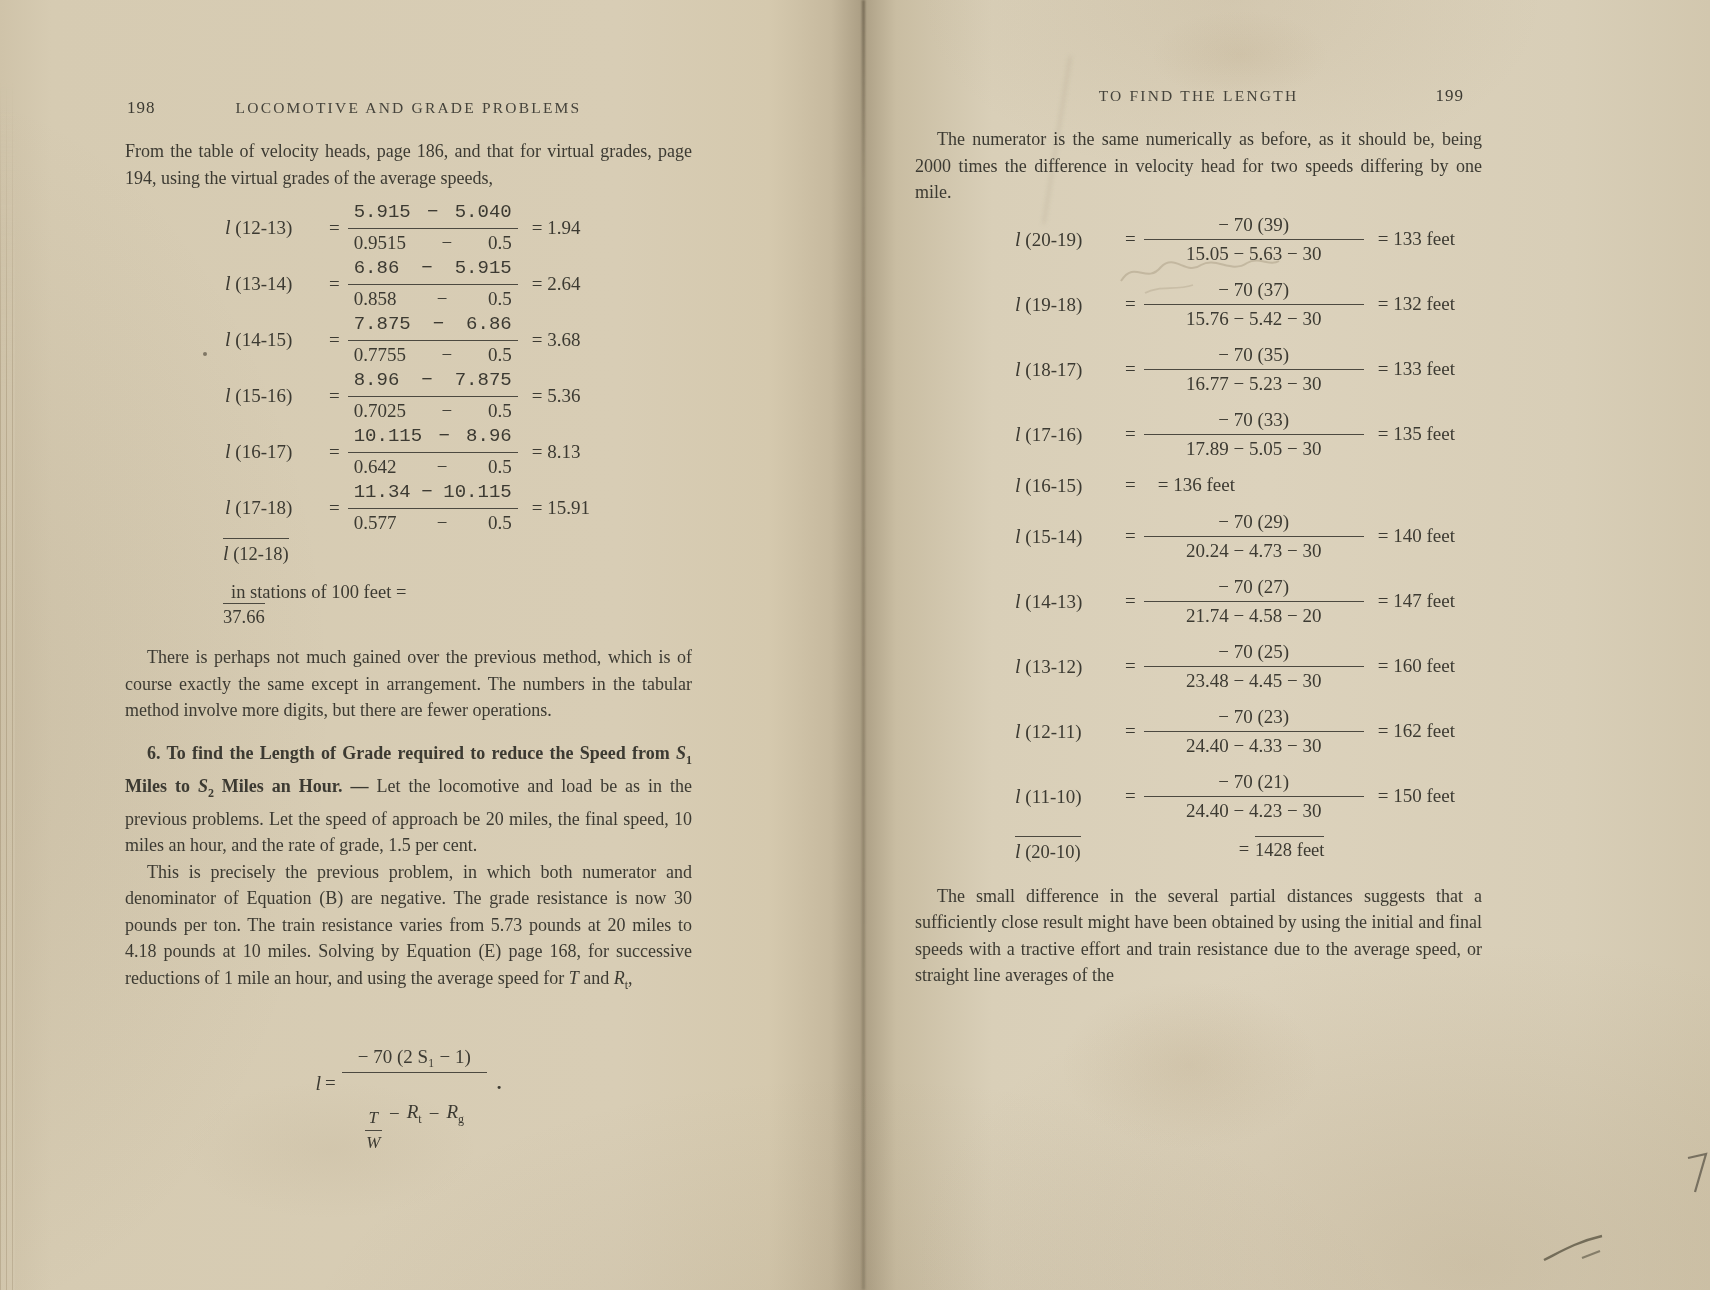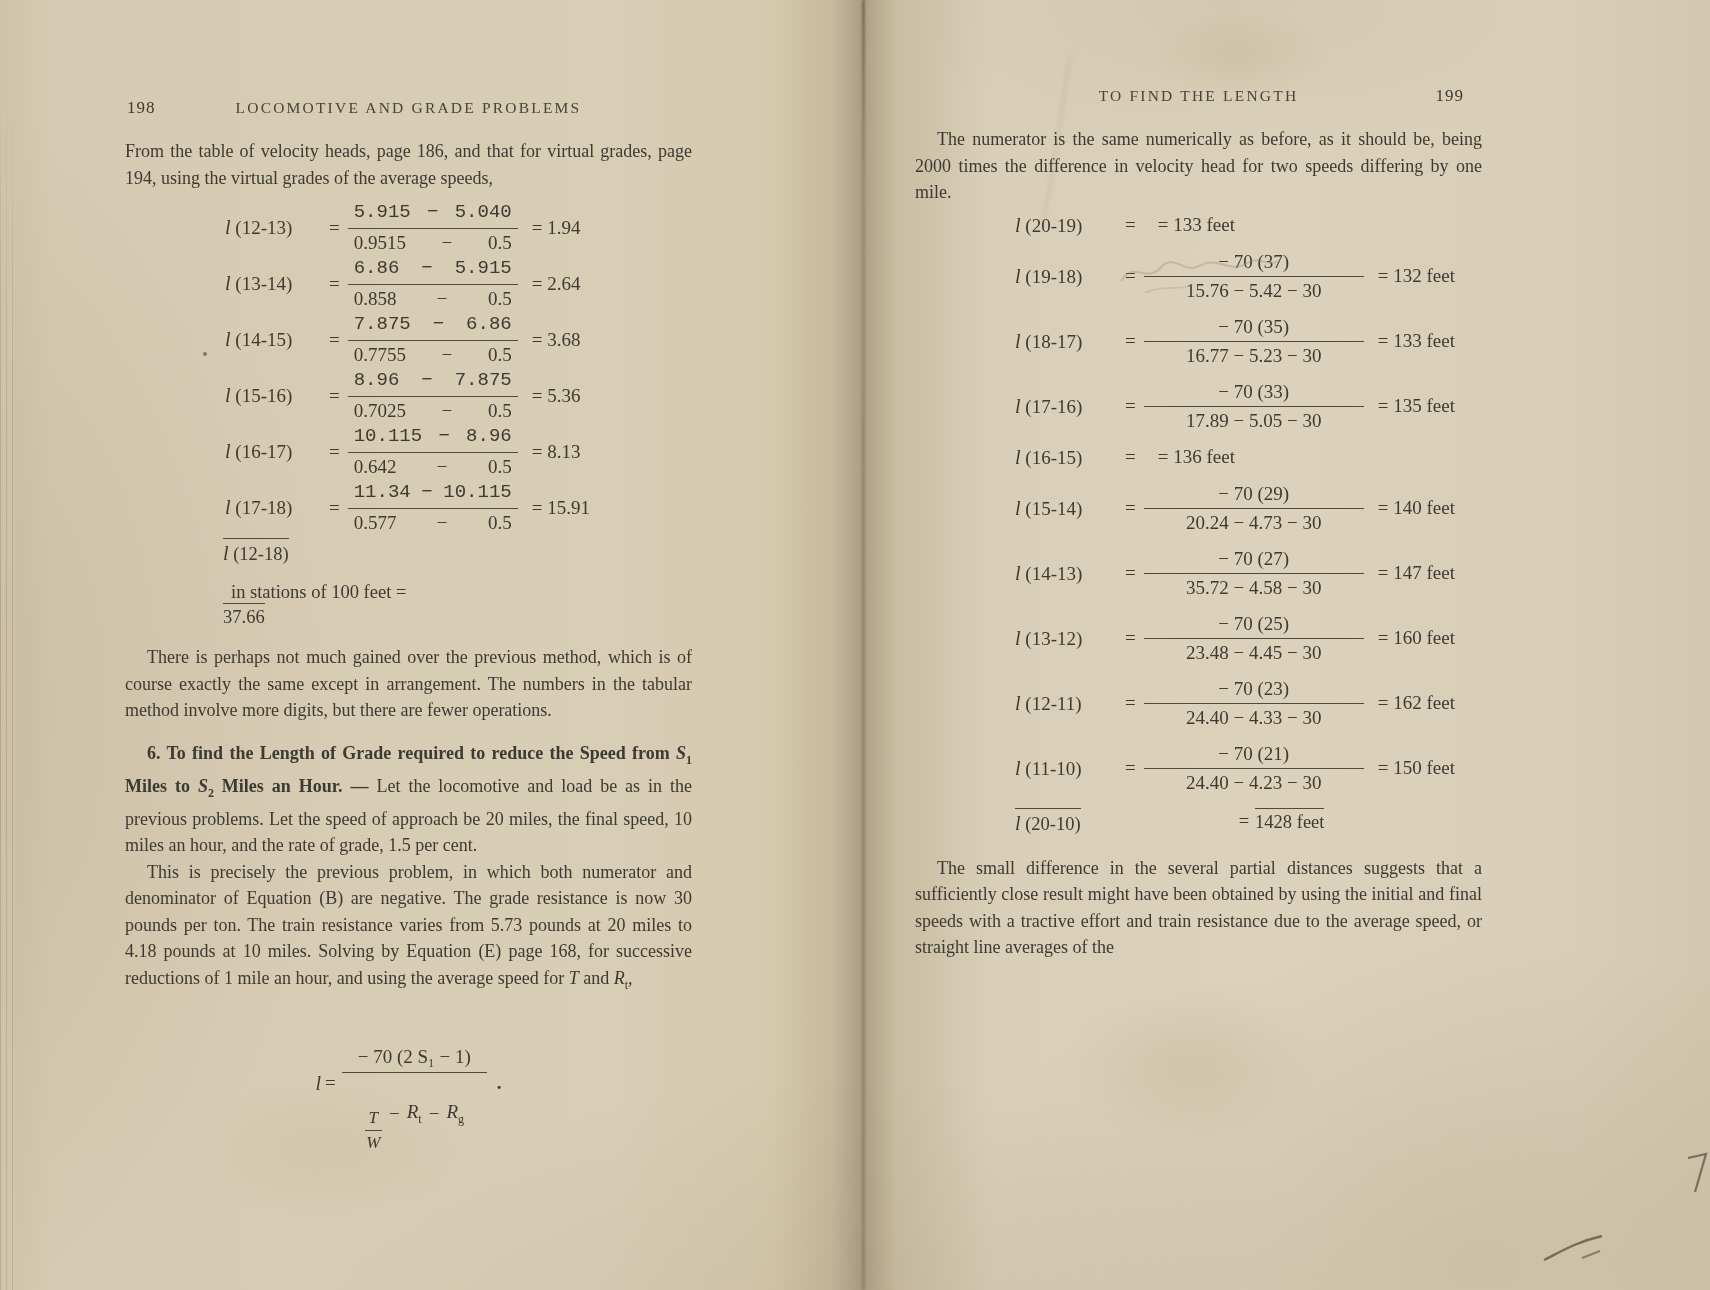--- a/index.html
+++ b/index.html
@@ -252,20 +252,24 @@
       <span class="runhead">TO FIND THE LENGTH</span>
       <span class="pagenum pn-right">199</span>
     </header>
 
     <p class="body indent mt">The numerator is the same numerically as before, as it should be, being 2000 times the difference in velocity head for two speeds differing by one mile.</p>
 
     <div class="eq-block right-block" id="right-eqs">
   <div class="eq-row">
     <span class="eq-label"><i class="l-sym">l</i>&nbsp;<span>(20-19)</span></span>
     <span class="eq-sign">=</span>
+    <span class="frac">
+      <span class="num-c">− 70 (39)</span>
+      <span class="den-c">15.05 − 5.63 − 30</span>
+    </span>
     <span class="eq-result">= 133 feet</span>
   </div>
 
   <div class="eq-row">
     <span class="eq-label"><i class="l-sym">l</i>&nbsp;<span>(19-18)</span></span>
     <span class="eq-sign">=</span>
     <span class="frac">
       <span class="num-c">− 70 (37)</span>
       <span class="den-c">15.76 − 5.42 − 30</span>
     </span>
@@ -306,21 +310,21 @@
       <span class="den-c">20.24 − 4.73 − 30</span>
     </span>
     <span class="eq-result">= 140 feet</span>
   </div>
 
   <div class="eq-row">
     <span class="eq-label"><i class="l-sym">l</i>&nbsp;<span>(14-13)</span></span>
     <span class="eq-sign">=</span>
     <span class="frac">
       <span class="num-c">− 70 (27)</span>
-      <span class="den-c">35.72 − 4.58 − 30</span>
+      <span class="den-c">21.74 − 4.58 − 20</span>
     </span>
     <span class="eq-result">= 147 feet</span>
   </div>
 
   <div class="eq-row">
     <span class="eq-label"><i class="l-sym">l</i>&nbsp;<span>(13-12)</span></span>
     <span class="eq-sign">=</span>
     <span class="frac">
       <span class="num-c">− 70 (25)</span>
       <span class="den-c">23.48 − 4.45 − 30</span>

